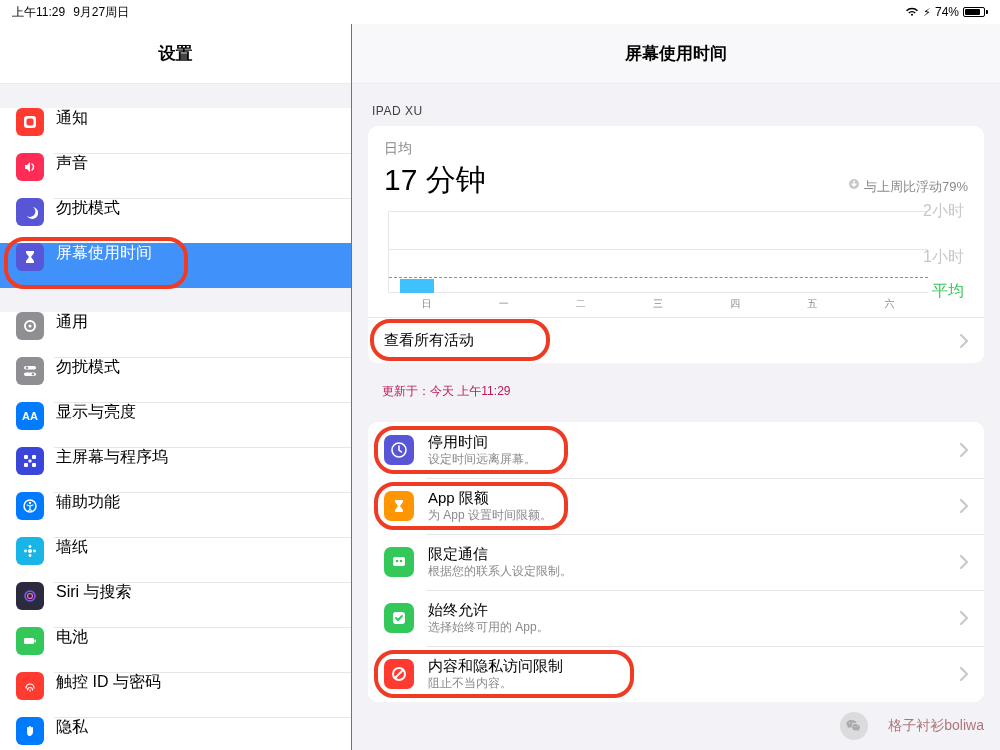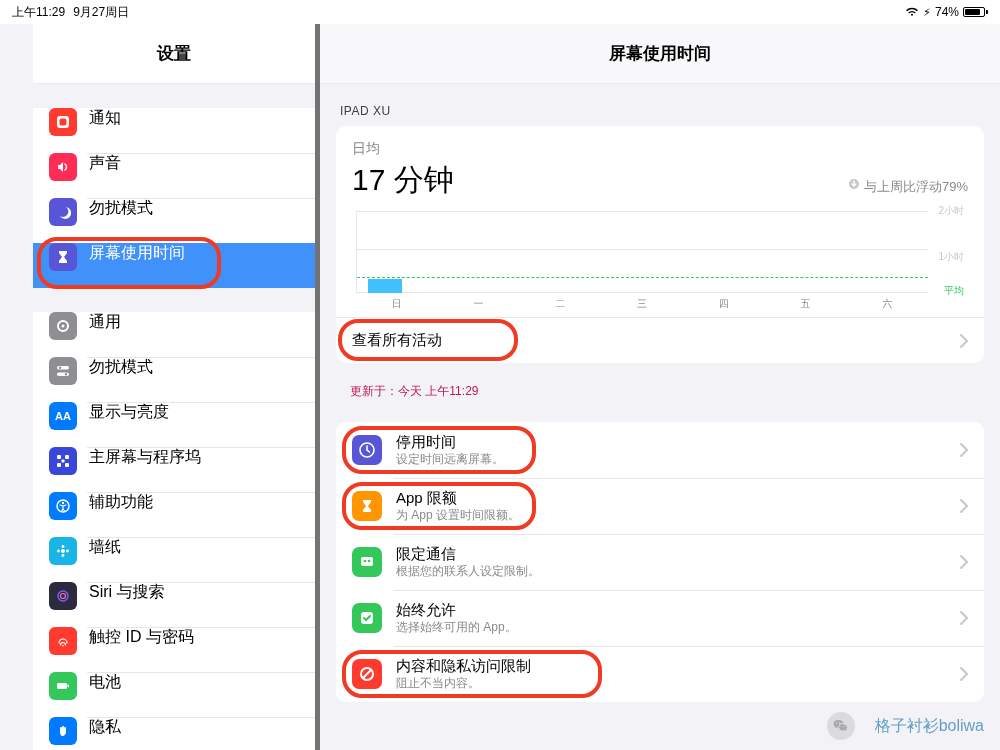--- a/index.html
+++ b/index.html
@@ -6,21 +6,21 @@
 html, body { width: 1000px; height: 750px; overflow: hidden; background: #f2f2f7; }
 .status-bar { height: 24px; display: flex; justify-content: space-between; align-items: center; padding: 0 12px; font-size: 12px; font-weight: 500; background: #fff; }
 .status-left { display: flex; gap: 8px; }
 .status-right { display: flex; align-items: center; gap: 4px; }
 .battery { display: inline-flex; align-items: center; }
 .battery-body { width: 22px; height: 10px; border: 1px solid #000; border-radius: 2px; position: relative; }
 .battery-fill { position: absolute; left: 1px; top: 1px; bottom: 1px; width: 74%; background: #000; border-radius: 1px; }
 .battery-tip { width: 2px; height: 4px; background: #000; border-radius: 0 1px 1px 0; margin-left: 1px; }
 
 .main { display: flex; height: 726px; }
-.sidebar { width: 320px; background: #f2f2f7; border-right: 5px solid #737373; display: flex; flex-direction: column; padding-left: 33px; }
+.sidebar { width: 352px; background: #f2f2f7; border-right: 1px solid #737373; display: flex; flex-direction: column; }
 .sidebar-header { height: 60px; display: flex; align-items: center; justify-content: center; font-size: 17px; font-weight: 600; background: #fff; border-bottom: 1px solid #eceaef; }
 .sidebar-scroll { flex: 1; overflow-y: auto; }
 .section-gap { height: 24px; }
 
 .row { display: flex; height: 45px; padding: 0 16px; background: #fff; position: relative; }
 .row + .row::before { content: ""; position: absolute; left: 54px; right: 0; top: 0; height: 1px; background: #e5e5ea; }
 .row .icon-box { width: 28px; height: 28px; border-radius: 6px; display: flex; align-items: center; justify-content: center; color: #fff; flex-shrink: 0; margin-right: 12px; }
 .row .label { font-size: 16px; color: #000; }
 .row.selected { background: #4191fa; }
 .row.selected .label { color: #fff; }
@@ -37,39 +37,39 @@
 .card-pad { padding: 14px 16px 6px; }
 .avg-label { font-size: 14px; color: #8a8a8e; }
 .avg-row { display: flex; justify-content: space-between; align-items: baseline; margin-top: 2px; }
 .avg-value { font-size: 30px; font-weight: 400; color: #000; }
 .change { font-size: 13px; color: #8a8a8e; display: flex; align-items: flex-start; gap: 4px; }
 
 .chart { position: relative; height: 100px; margin: 10px 4px 0; }
 .chart-grid { position: absolute; left: 0; right: 36px; top: 0; bottom: 18px; border-left: 1px solid #e5e5ea; }
 .chart-grid .hline { position: absolute; left: 0; right: 0; border-top: 1px solid #e5e5ea; }
 .chart-grid .hline.dash { border-top: 1px dashed #34c759; }
-.chart-label { position: absolute; right: 0; font-size: 10px; color: #c7c7cc; transform: translateY(-50%); }
+.chart-label { position: absolute; right: 0; font-size: 16px; color: #c7c7cc; transform: translateY(-50%); }
 .chart-label.green { color: #34c759; }
 .chart-days { position: absolute; left: 0; right: 36px; bottom: 0; display: flex; }
 .chart-days span { flex: 1; text-align: center; font-size: 10px; color: #8a8a8e; }
 .chart-bar { position: absolute; width: 34px; background: #40c0fd; bottom: 18px; }
 
 .link-row { display: flex; align-items: center; height: 46px; padding: 0 16px; background: #fff; position: relative; }
 .link-row .link-label { font-size: 15px; color: #000; flex: 1; }
 .chevron { color: #c7c7cc; }
 .footer-note { font-size: 12px; color: #be185d; margin: 20px 0 0 14px; }
 
 .option-row { display: flex; align-items: center; height: 56px; padding: 0 16px; background: #fff; position: relative; }
 .option-row + .option-row::before { content: ""; position: absolute; left: 58px; right: 0; top: 0; height: 1px; background: #e5e5ea; }
 .option-row .icon-box { width: 30px; height: 30px; border-radius: 7px; display: flex; align-items: center; justify-content: center; color: #fff; flex-shrink: 0; margin-right: 14px; }
 .option-text { flex: 1; }
 .option-title { font-size: 15px; color: #000; line-height: 1.2; }
 .option-sub { font-size: 12px; color: #8a8a8e; line-height: 1.2; margin-top: 1px; }
 
-.watermark { position: absolute; right: 16px; bottom: 10px; display: flex; align-items: center; gap: 20px; opacity: 0.6; font-size: 16px; color: #0369a1; }
+.watermark { position: absolute; right: 16px; bottom: 10px; display: flex; align-items: center; gap: 20px; opacity: 0.6; font-size: 14px; color: #7f1d1d; }
 .watermark .wm-icon { width: 28px; height: 28px; border-radius: 50%; background: #ccc; display: flex; align-items: center; justify-content: center; color: #7a7a7a; }
 
 svg { display: block; }
 </style>
 </head>
 <body>
 
 <div class="status-bar">
   <div class="status-left">
     <span>上午11:29</span>
@@ -202,35 +202,35 @@
       <div class="row">
         <span class="icon-box" style="background:#2b2b3d">
           <svg width="16" height="16" viewBox="0 0 16 16">
               <circle cx="8" cy="8" r="5" fill="none" stroke="#7a5cff" stroke-width="1.5"></circle>
               <circle cx="8" cy="8" r="2.5" fill="none" stroke="#ff6fbb" stroke-width="1.2"></circle>
             </svg>
         </span>
         <span class="label">Siri 与搜索</span>
       </div>
       <div class="row">
-        <span class="icon-box" style="background:#ff3b30">
-          <svg width="16" height="16" viewBox="0 0 16 16">
-              <path d="M4 10c0-2.2 1.8-4 4-4s4 1.8 4 4M5.5 12c0-1.4 1.1-2.5 2.5-2.5s2.5 1.1 2.5 2.5M8 13v-1" stroke="#fff" stroke-width="1.2" fill="none" stroke-linecap="round"></path>
-            </svg>
-        </span>
-        <span class="label">触控 ID 与密码</span>
-      </div>
-      <div class="row">
         <span class="icon-box" style="background:#34c759">
           <svg width="16" height="16" viewBox="0 0 16 16">
               <rect x="2" y="5" width="10" height="6" rx="1.2" fill="#fff"></rect>
               <rect x="12.5" y="6.5" width="1.5" height="3" rx="0.7" fill="#fff"></rect>
             </svg>
         </span>
         <span class="label">电池</span>
+      </div>
+      <div class="row">
+        <span class="icon-box" style="background:#ff3b30">
+          <svg width="16" height="16" viewBox="0 0 16 16">
+              <path d="M4 10c0-2.2 1.8-4 4-4s4 1.8 4 4M5.5 12c0-1.4 1.1-2.5 2.5-2.5s2.5 1.1 2.5 2.5M8 13v-1" stroke="#fff" stroke-width="1.2" fill="none" stroke-linecap="round"></path>
+            </svg>
+        </span>
+        <span class="label">触控 ID 与密码</span>
       </div>
       <div class="row">
         <span class="icon-box" style="background:#007aff">
           <svg width="16" height="16" viewBox="0 0 16 16">
               <path d="M5 8V5a1 1 0 012 0V4a1 1 0 012 0v1a1 1 0 012 0v4c0 2-1.5 4-3.5 4S5 11 5 8z" fill="#fff"></path>
             </svg>
         </span>
         <span class="label">隐私</span>
       </div>
     </div>

